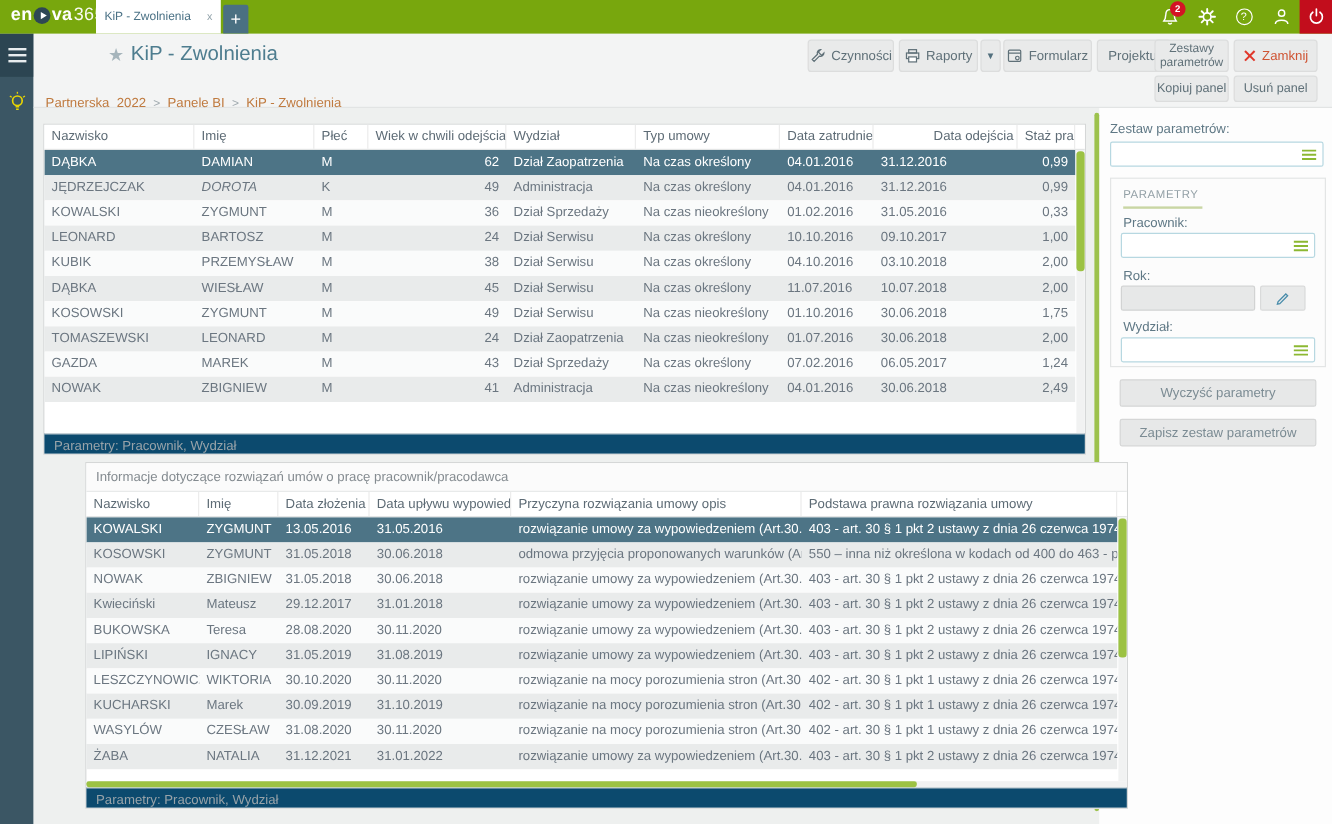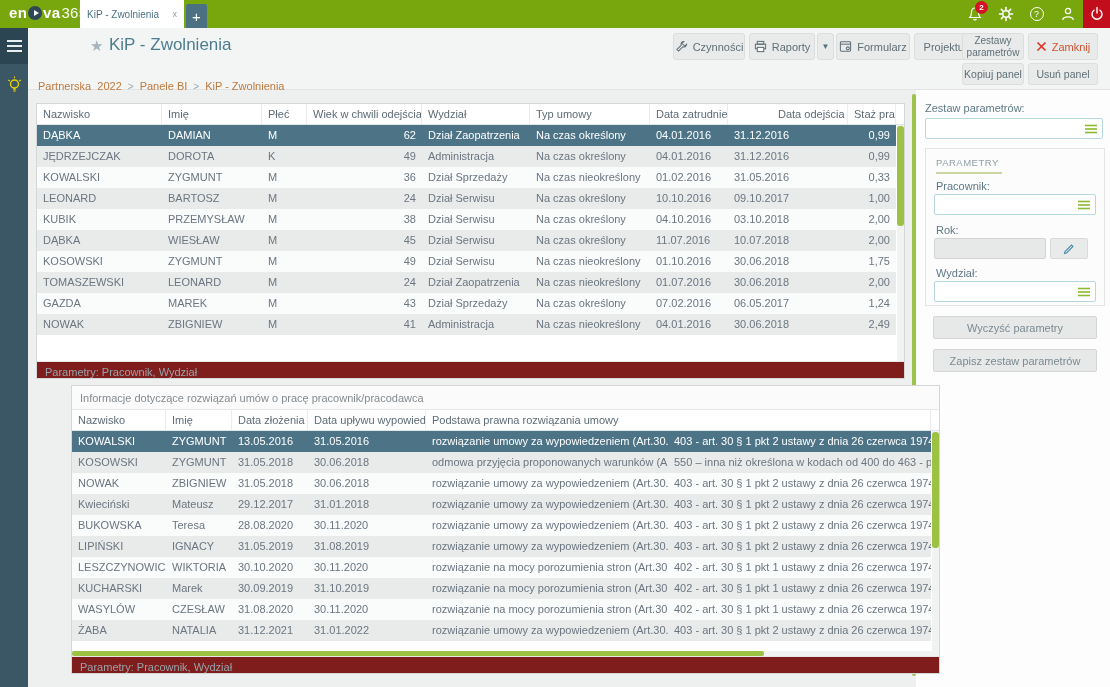--- a/index.html
+++ b/index.html
@@ -60,21 +60,21 @@
   .tr { display:flex; height:21px; background:#fafbfb; cursor:pointer; }
   .tr.alt { background:#e9ebeb; }
   .tr.selected { background:#4d7486; }
   .td { font-size:11px; color:#6b7680; line-height:21px; padding:0 6px; white-space:nowrap; overflow:hidden; flex-shrink:0; }
   .tr.selected .td { color:#fff; }
   .td.right { text-align:right; }
   .vscroll { position:absolute; top:0; right:0; width:7px; bottom:0; background:#f1f2f2; }
   .vthumb { position:absolute; left:0; width:7px; background:#9cc243; border-radius:3px; }
   .hscroll { height:5px; background:#f1f2f2; position:relative; flex:0 0 auto; }
   .hthumb { position:absolute; left:0; top:0; height:5px; background:#9cc243; border-radius:2px; }
-  .pfooter { flex:0 0 auto; border-top:1px solid #e6e8e8; background:#7f1d1d; font-size:11px; color:#98a3a9; padding:4px 0 0 8px; }
+  .pfooter { flex:0 0 auto; border-top:1px solid #e6e8e8; background:#0c4a6e; font-size:11px; color:#98a3a9; padding:4px 0 0 8px; }
 
   
   .params { position:absolute; left:897px; top:10px; width:180px; }
   .plabel { font-size:11px; color:#5f7885; }
   .pinput { position:relative; background:#fff; border:1px solid #b7d8e1; border-radius:2px; height:21px; }
   .pinput .listic { position:absolute; right:5px; top:5px; }
   .pinput.disabled { background:#e7e8e8; border-color:#d2d3d3; }
   .pbox { position:absolute; left:0; top:48px; width:180px; height:158px; border:1px solid #e3e5e5; background:#fcfcfc; }
   .pboxtitle { position:absolute; left:10px; top:8px; font-size:9.5px; letter-spacing:.5px; color:#93a0a6; }
   .pboxline { position:absolute; left:10px; top:23px; width:66px; height:2px; background:#c9d6a4; }
@@ -243,21 +243,21 @@
             <div class="td" style="width: 45px;">M</div>
             <div class="td right" style="width: 115px;">62</div>
             <div class="td" style="width: 108px;">Dział Zaopatrzenia</div>
             <div class="td" style="width: 120px;">Na czas określony</div>
             <div class="td" style="width: 78px;">04.01.2016</div>
             <div class="td" style="width: 76px;">31.12.2016</div>
             <div class="td right" style="width: 90px; flex: 1 1 auto;">0,99</div>
           </div>
           <div class="tr alt">
             <div class="td" style="width: 125px;">JĘDRZEJCZAK</div>
-            <div class="td" style="width: 100px;">DOROTA</div>
+            <div class="td" style="width: 100px; font-style: italic;">DOROTA</div>
             <div class="td" style="width: 45px;">K</div>
             <div class="td right" style="width: 115px;">49</div>
             <div class="td" style="width: 108px;">Administracja</div>
             <div class="td" style="width: 120px;">Na czas określony</div>
             <div class="td" style="width: 78px;">04.01.2016</div>
             <div class="td" style="width: 76px;">31.12.2016</div>
             <div class="td right" style="width: 90px; flex: 1 1 auto;">0,99</div>
           </div>
           <div class="tr">
             <div class="td" style="width: 125px;">KOWALSKI</div>
@@ -355,20 +355,21 @@
     <div class="pfooter">Parametry: Pracownik, Wydział</div>
   </div>
 
   <div class="panel panel2">
     <div class="ptitle">Informacje dotyczące rozwiązań umów o pracę pracownik/pracodawca</div>
     <div class="thead">
         <div class="th" style="width: 94px;">Nazwisko</div>
         <div class="th" style="width: 66px;">Imię</div>
         <div class="th" style="width: 76px;">Data złożenia</div>
         <div class="th" style="width: 118px;">Data upływu wypowiedzenia</div>
+        <div class="th" style="width: 242px;">Przyczyna rozwiązania umowy opis</div>
         <div class="th" style="width: 265px; flex: 1 1 auto;">Podstawa prawna rozwiązania umowy</div>
       </div>
     <div class="tbody">
       <div class="rows">
           <div class="tr selected">
             <div class="td" style="width: 94px;">KOWALSKI</div>
             <div class="td" style="width: 66px;">ZYGMUNT</div>
             <div class="td" style="width: 76px;">13.05.2016</div>
             <div class="td" style="width: 118px;">31.05.2016</div>
             <div class="td" style="width: 242px;">rozwiązanie umowy za wypowiedzeniem (Art.30.§1.pkt2.KP)</div>

